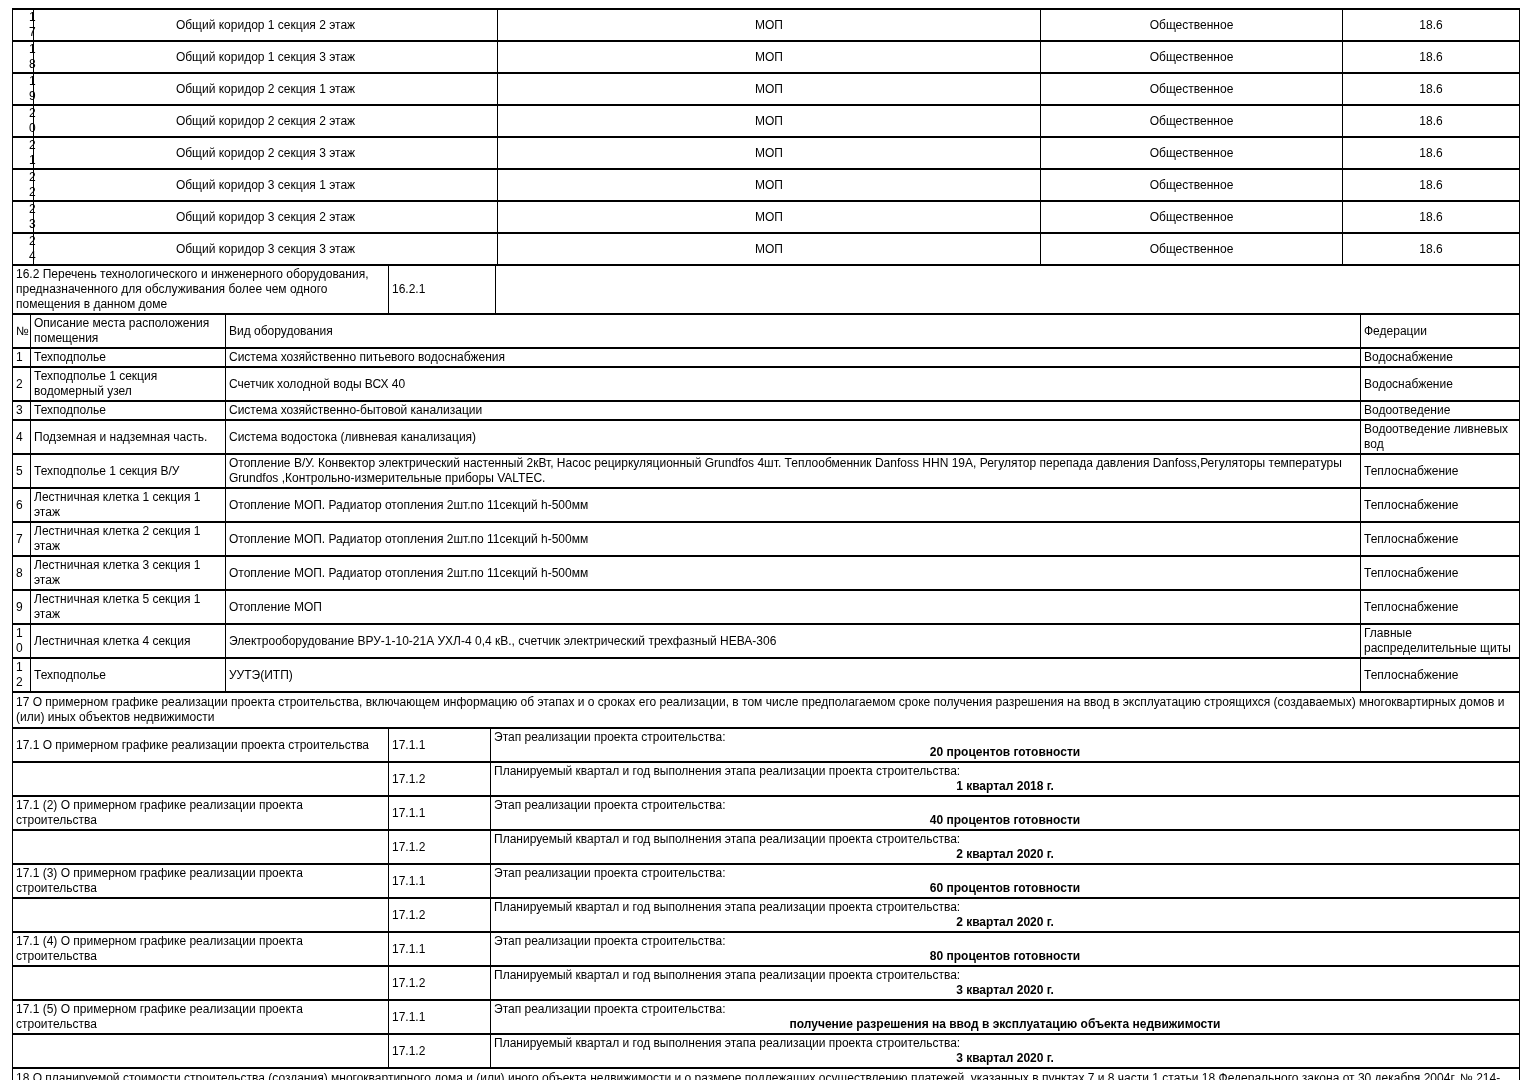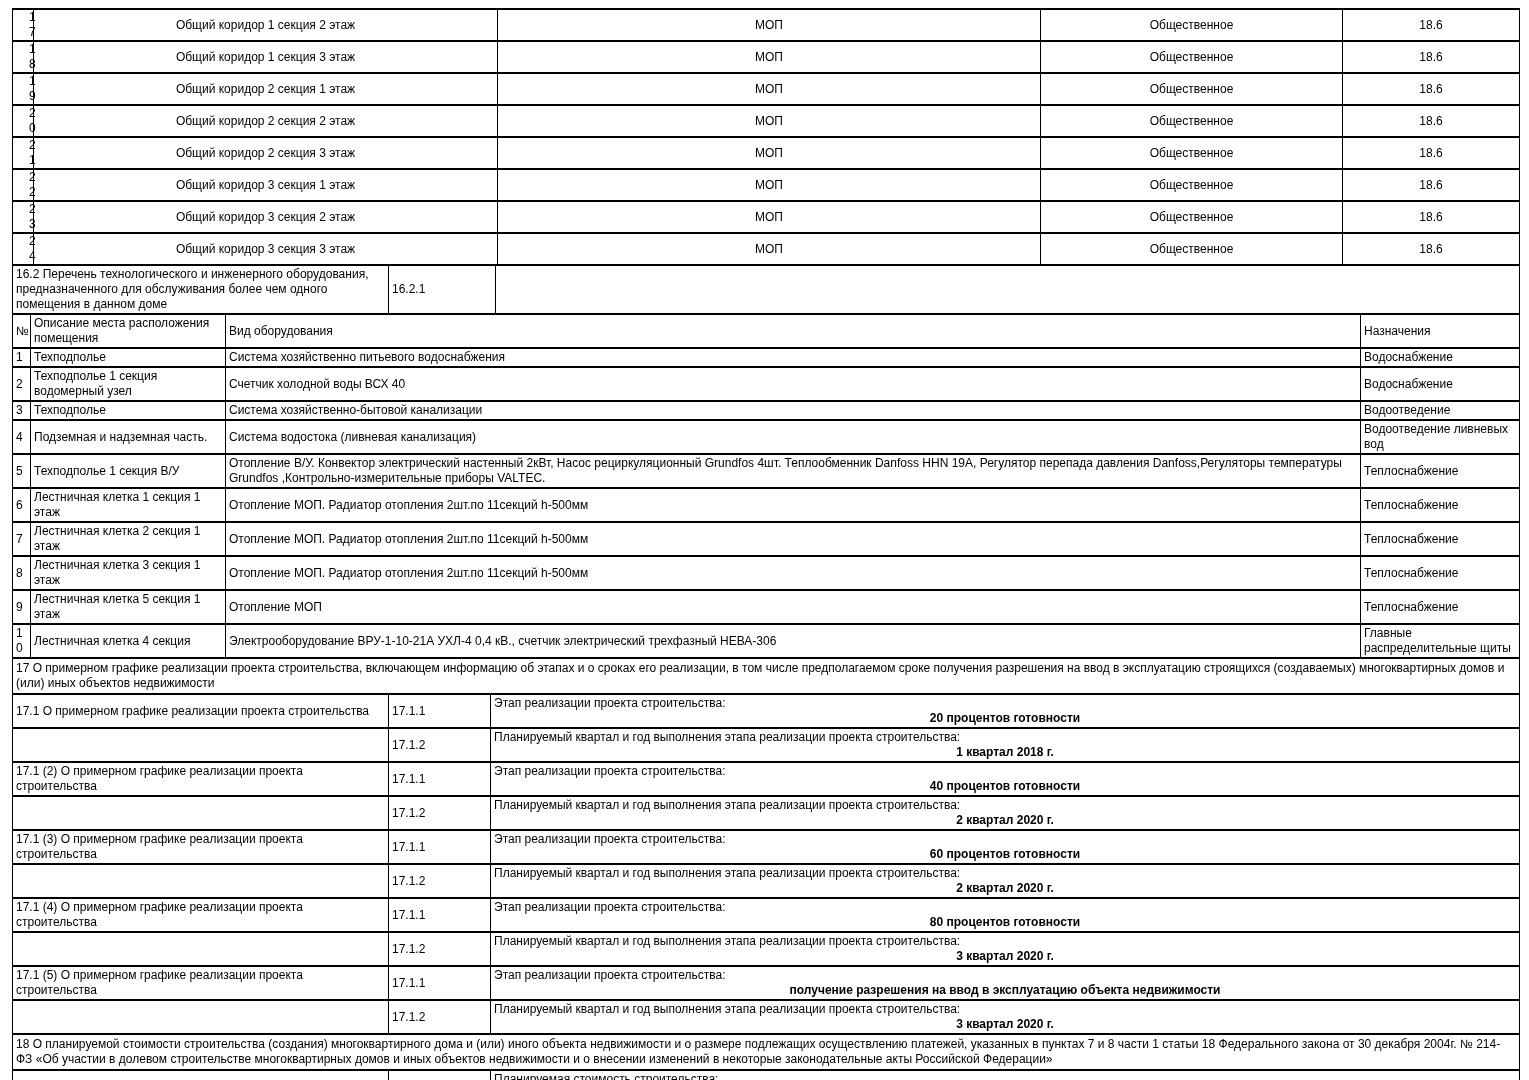--- a/index.html
+++ b/index.html
@@ -133,21 +133,21 @@
       <col style="width:18px">
         <col style="width:195px">
         <col style="width:1135px">
         <col style="width:159px">
     </colgroup>
     <tbody>
       <tr>
         <td>№</td>
         <td>Описание места расположения помещения</td>
         <td>Вид оборудования</td>
-        <td>Назначения</td>
+        <td>Федерации</td>
       </tr>
     </tbody>
     <tbody>
 
         <tr>
           <td>1</td>
           <td>Техподполье</td>
           <td>Система хозяйственно питьевого водоснабжения</td>
           <td>Водоснабжение</td>
         </tr>
@@ -209,20 +209,26 @@
         </tr>
 
         <tr>
           <td>10</td>
           <td>Лестничная клетка 4 секция</td>
           <td>Электрооборудование ВРУ-1-10-21А УХЛ-4 0,4 кВ., счетчик электрический трехфазный НЕВА-306</td>
           <td>Главные распределительные щиты</td>
         </tr>
 
 
+        <tr>
+          <td>12</td>
+          <td>Техподполье</td>
+          <td>УУТЭ(ИТП)</td>
+          <td>Теплоснабжение</td>
+        </tr>
       </tbody>
   </table>
 
   <table class="tbl section-heading">
     <colgroup>
         <col style="width:1507px">
       </colgroup>
     <tbody>
       <tr>
         <td>17 О примерном графике реализации проекта строительства, включающем информацию об этапах и о сроках его реализации, в том числе предполагаемом сроке получения разрешения на ввод в эксплуатацию строящихся (создаваемых) многоквартирных домов и (или) иных объектов недвижимости</td>

